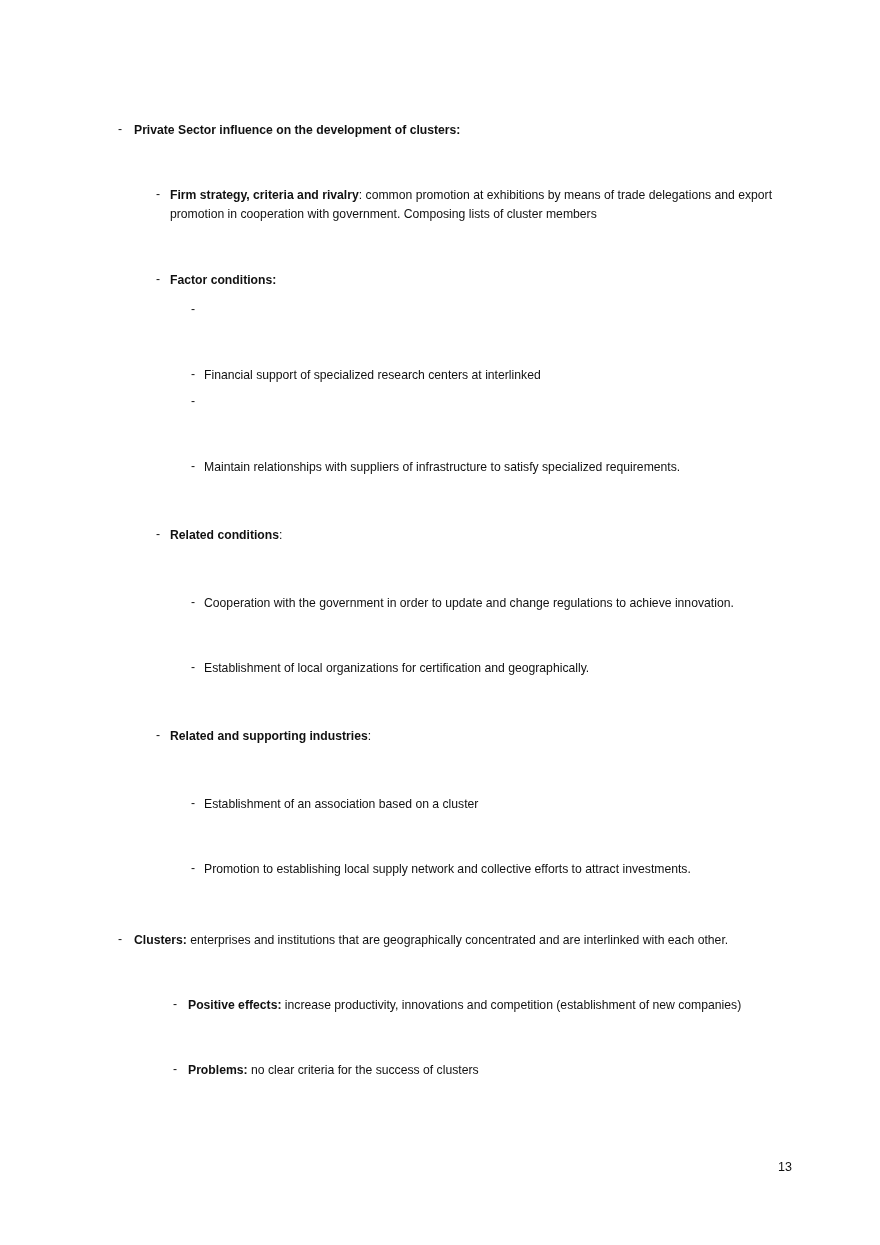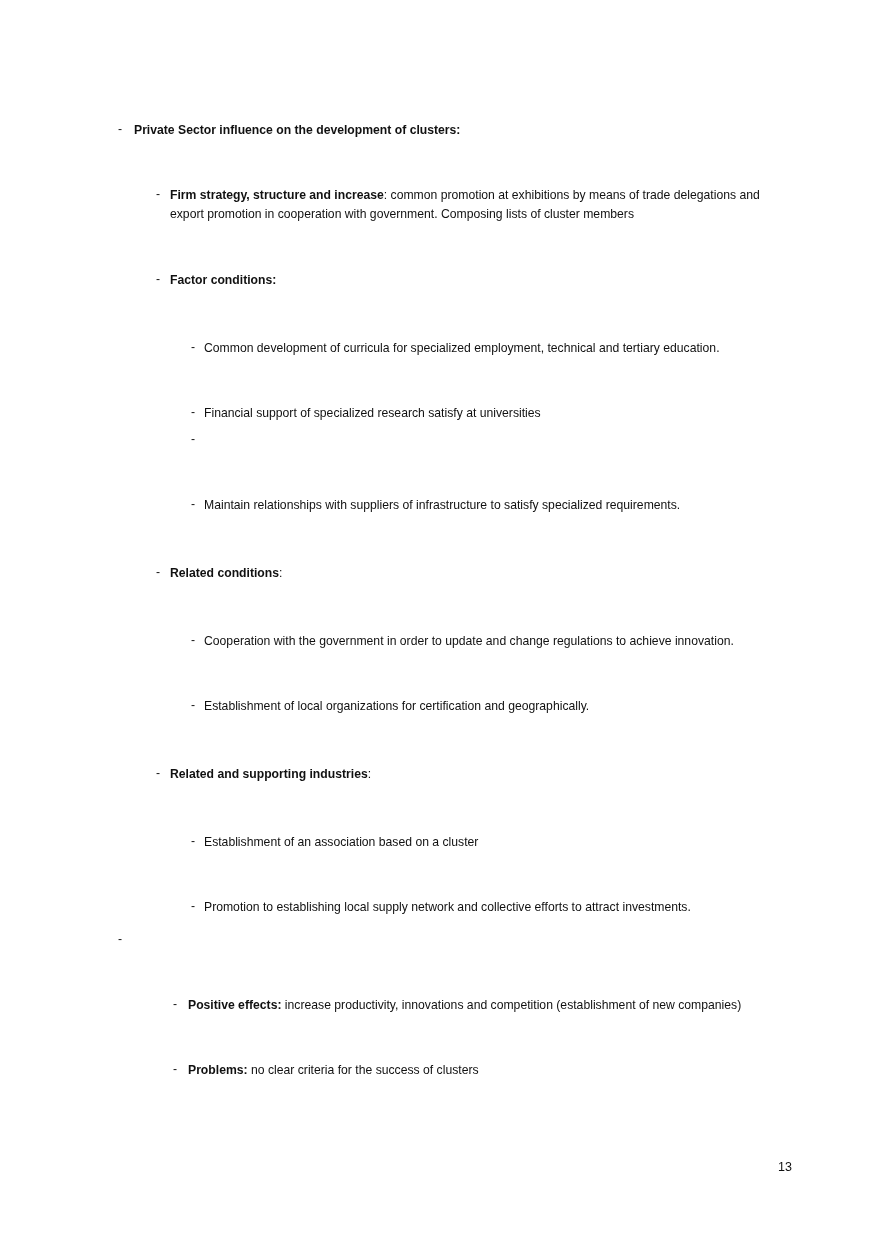--- a/index.html
+++ b/index.html
@@ -102,42 +102,41 @@
 
     <div class="item l1">
       <span class="dash">-</span>
       <span class="txt"><span class="b">Private Sector influence on the development of clusters:</span><span></span></span>
     </div>
 
     <div class="gap-sm"></div>
 
     <div class="item l2">
       <span class="dash">-</span>
-      <span class="txt"><span class="b">Firm strategy, structure and increase</span><span>: common promotion at exhibitions by means of trade delegations and export promotion in cooperation with government. Composing lists of cluster members</span></span>
+      <span class="txt"><span class="b">Firm strategy, criteria and rivalry</span><span>: common promotion at exhibitions by means of trade delegations and export promotion in cooperation with government. Composing lists of cluster members</span></span>
     </div>
 
     <div class="gap-md"></div>
 
     <div class="item l2">
       <span class="dash">-</span>
       <span class="txt"><span class="b">Factor conditions:</span><span></span></span>
     </div>
 
     <div class="gap-md"></div>
 
     <div class="item l3">
       <span class="dash">-</span>
-      <span class="txt">Common development of curricula for specialized employment, technical and tertiary education.</span>
-    </div>
-
-    <div class="gap-sm"></div>
-
-    <div class="item l3">
-      <span class="dash">-</span>
-      <span class="txt">Financial support of specialized research satisfy at universities</span>
+    </div>
+
+    <div class="gap-sm"></div>
+
+    <div class="item l3">
+      <span class="dash">-</span>
+      <span class="txt">Financial support of specialized research centers at interlinked</span>
     </div>
 
     <div class="gap-sm"></div>
 
     <div class="item l3">
       <span class="dash">-</span>
     </div>
 
     <div class="gap-sm"></div>
 
@@ -185,20 +184,21 @@
 
     <div class="item l3">
       <span class="dash">-</span>
       <span class="txt">Promotion to establishing local supply network and collective efforts to attract investments.</span>
     </div>
 
     <div class="gap-lg"></div>
 
     <div class="item l1">
       <span class="dash">-</span>
+      <span class="txt"><span class="b">Clusters:</span><span> enterprises and institutions that are geographically concentrated and are interlinked with each other.</span></span>
     </div>
 
     <div class="gap-sm"></div>
 
     <div class="item l2b">
       <span class="dash">-</span>
       <span class="txt"><span class="b">Positive effects:</span><span> increase productivity, innovations and competition (establishment of new companies)</span></span>
     </div>
 
     <div class="gap-sm"></div>

